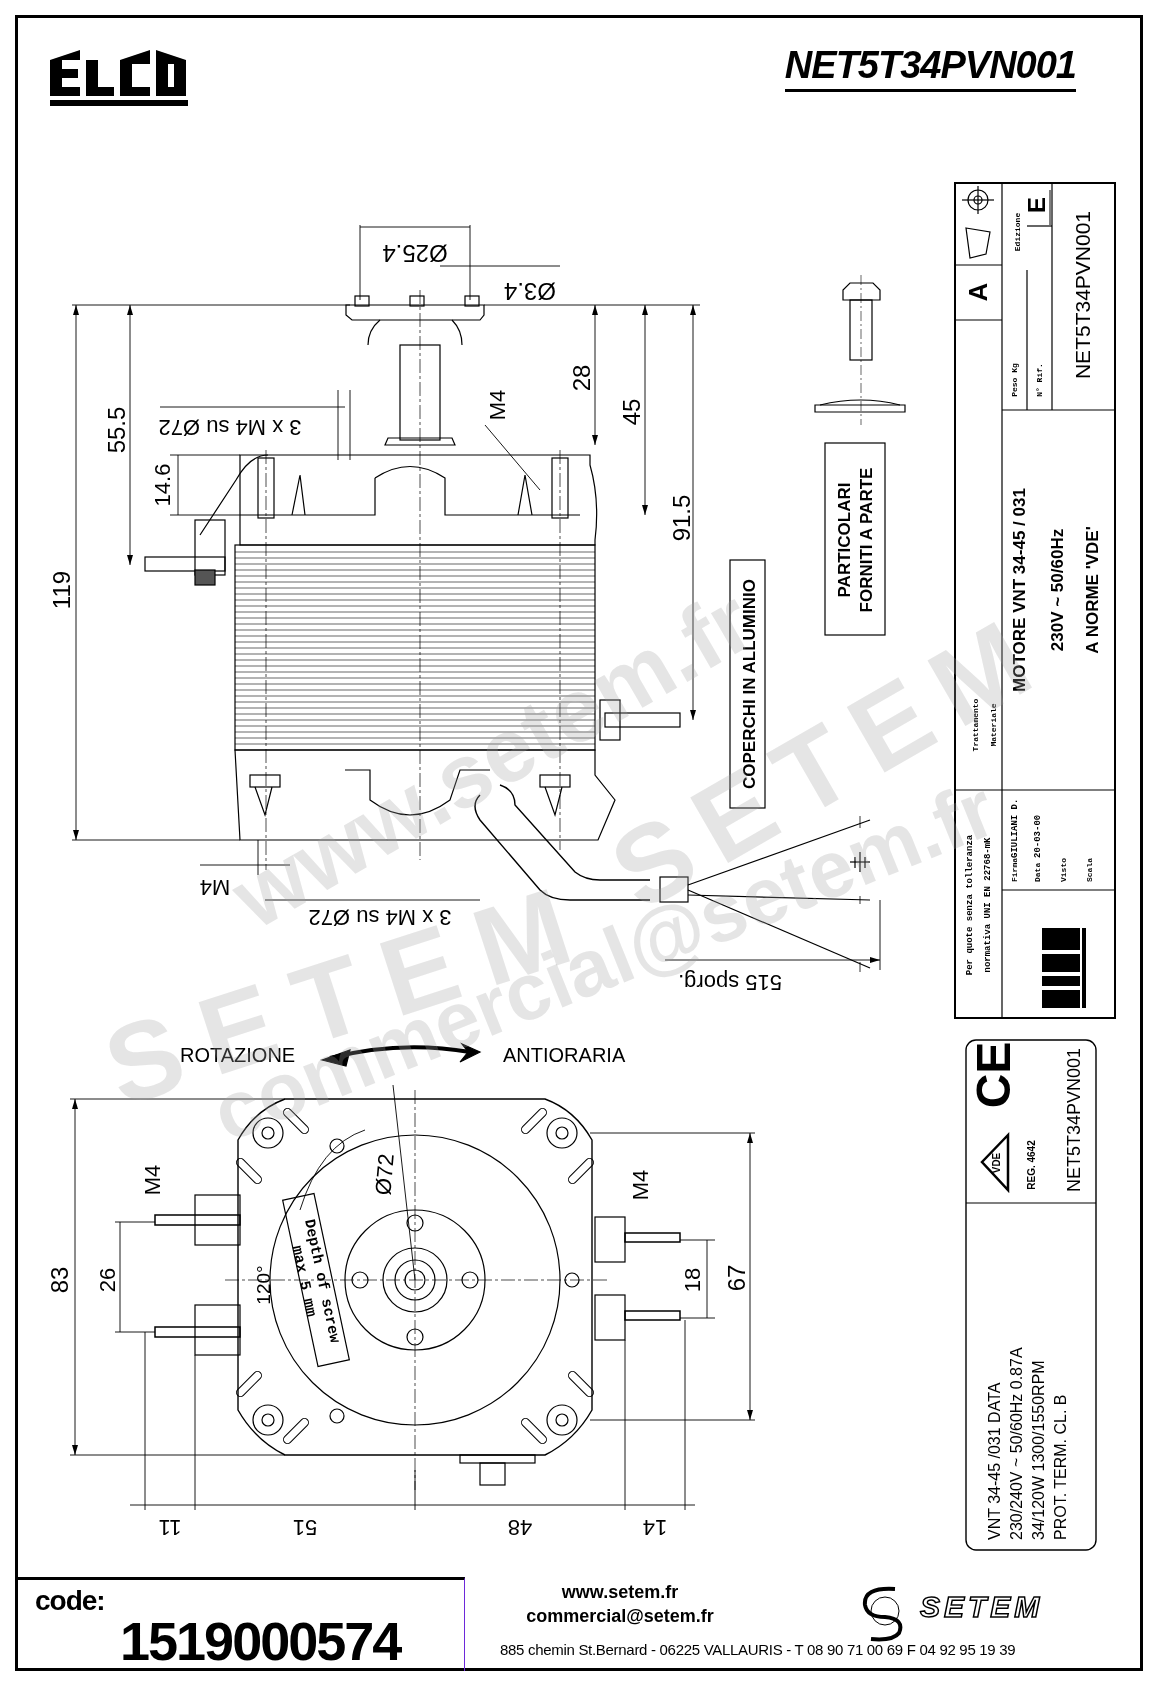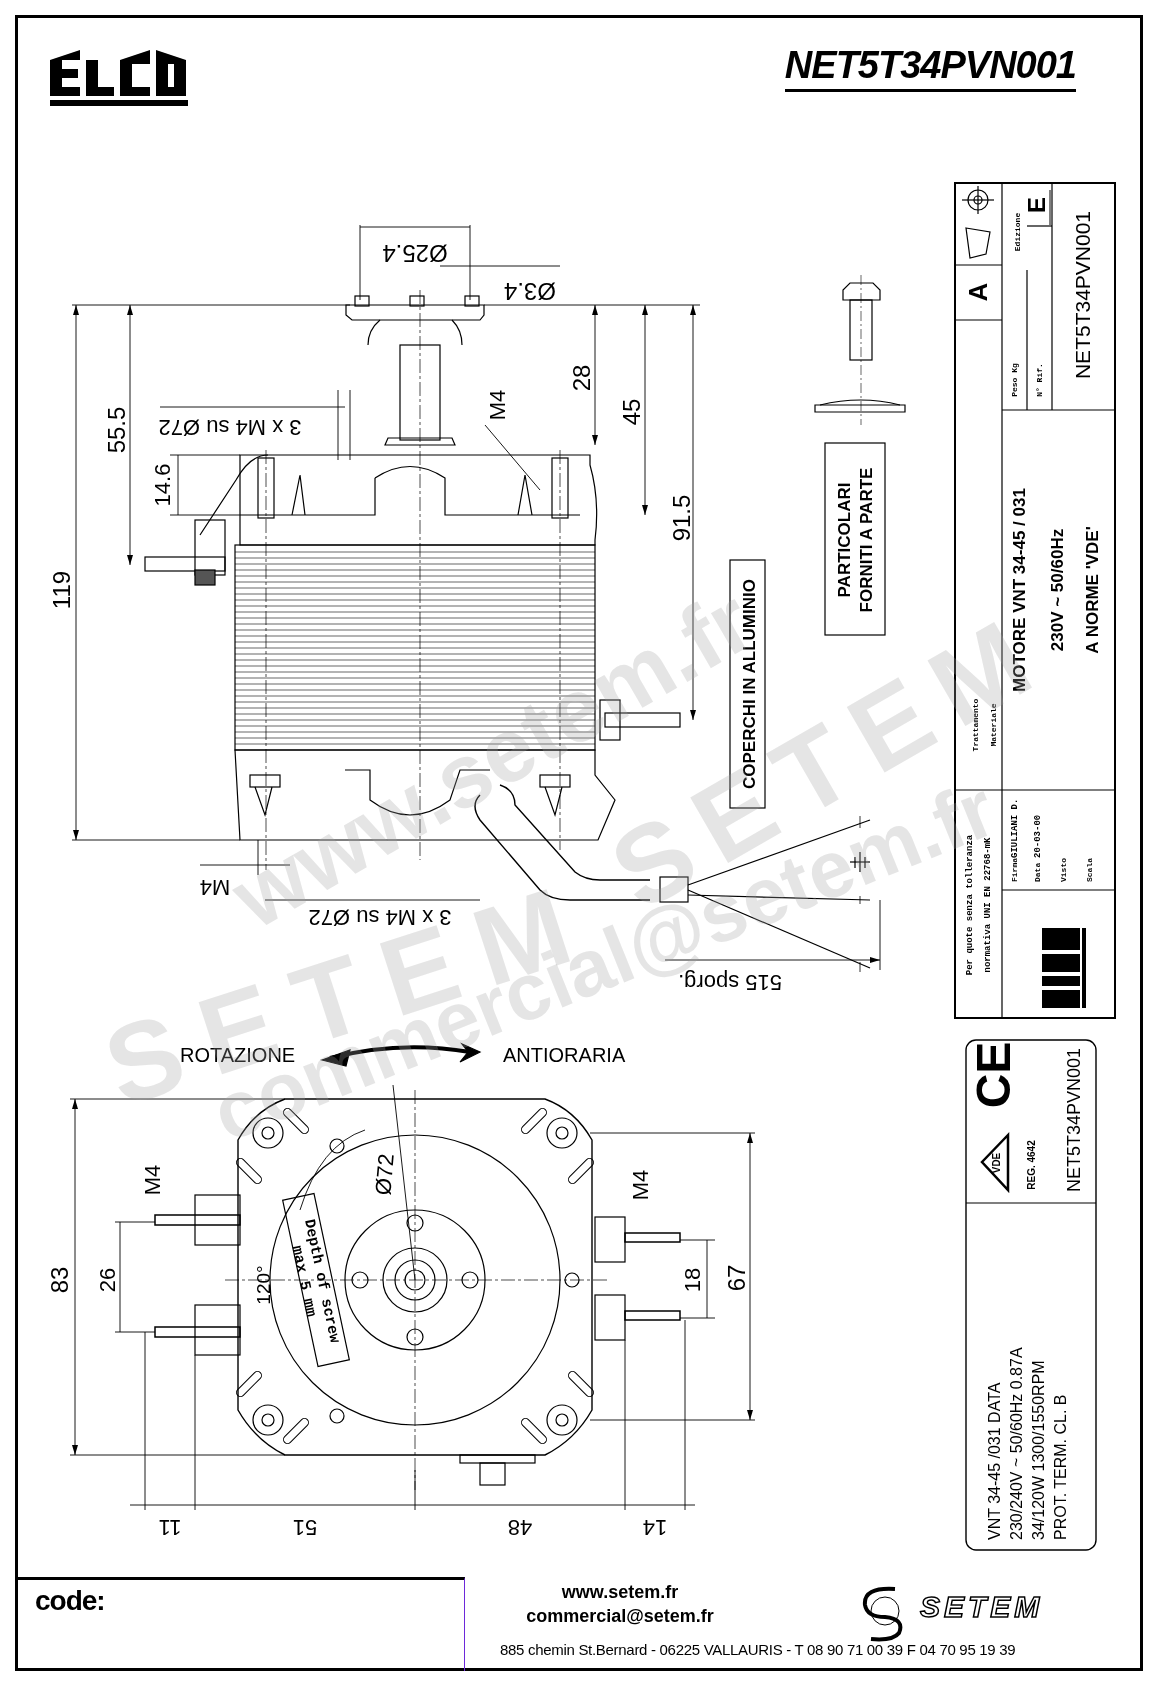--- a/index.html
+++ b/index.html
@@ -385,25 +385,26 @@
   </g>
 </svg>
 
 <div class="watermark" style="left:215px;top:860px;font-size:90px;transform:rotate(-30deg);">www.setem.fr</div>
 <div class="watermark" style="left:590px;top:825px;font-size:110px;letter-spacing:20px;transform:rotate(-30deg);">SETEM</div>
 <div class="watermark" style="left:90px;top:1010px;font-size:110px;letter-spacing:25px;transform:rotate(-18deg);">SETEM</div>
 <div class="watermark" style="left:200px;top:1075px;font-size:80px;transform:rotate(-22deg);">commercial@setem.fr</div>
 
 <div class="code-box">
   <div class="code-label">code:</div>
+  <div class="code-value">1519000574</div>
 </div>
 <div class="contact">
   <div>www.setem.fr</div>
   <div>commercial@setem.fr</div>
 </div>
-<div class="address">885 chemin St.Bernard  -  06225 VALLAURIS  -  T 08 90 71 00 39   F 04 70 95 19 39</div>
+<div class="address">885 chemin St.Bernard  -  06225 VALLAURIS  -  T 08 90 71 00 69   F 04 92 95 19 39</div>
 <div class="setem-logo">
   <svg width="60" height="60" viewBox="0 0 60 60">
     <path d="M40 6 Q8 4 10 22 Q12 34 30 34 Q50 36 44 50 Q38 58 16 56" stroke="#000" stroke-width="4" fill="none"></path>
     <circle cx="30" cy="28" r="14" fill="none" stroke="#000" stroke-width="1"></circle>
   </svg>
 </div>
 <div class="setem-text">SETEM</div>
 
 </body></html>

